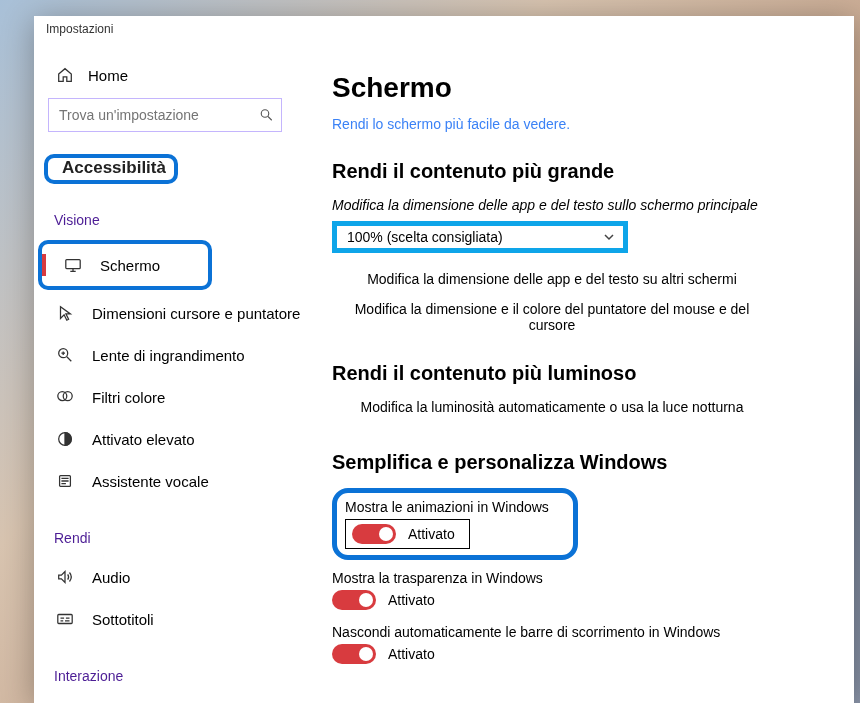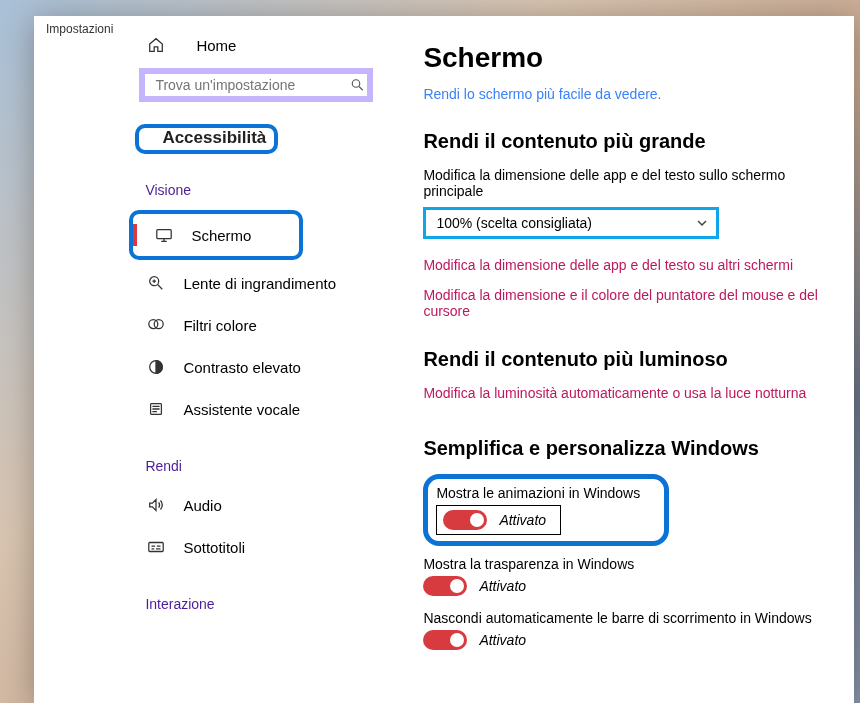--- a/index.html
+++ b/index.html
@@ -16,21 +16,21 @@
   }
   .window {
     position: absolute;
     top: 16px;
     left: 34px;
     width: 820px;
     height: 687px;
     background: #fff;
     box-shadow: 0 4px 30px rgba(0,0,0,.3);
     display: flex;
-    flex-direction: row;
+    flex-direction: column;
   }
   .titlebar {
     height: 30px;
     padding: 6px 12px 0 12px;
     font-size: 12px;
     color: #333;
     background: #fff;
   }
   .content {
     display: flex;
@@ -38,31 +38,31 @@
     min-height: 0;
   }
   .sidebar {
     width: 298px;
     padding: 14px 0 0 0;
     overflow: hidden;
   }
   .home-row {
     display: flex;
     align-items: center;
-    gap: 31px;
+    gap: 14px;
     padding: 6px 18px 14px 22px;
     font-size: 15px;
   }
   .search-wrap {
     padding: 0 14px 10px 14px;
   }
   .search {
     width: 234px;
     height: 34px;
-    border: 6px solid #c4b5fd;
+    border: 1px solid #c4b5fd;
     background: #fff;
     padding: 0 30px 0 10px;
     font-size: 14px;
     font-family: inherit;
     position: relative;
   }
   .search-box { position: relative; width: 234px; }
   .search-icon-in {
     position: absolute;
     right: 8px;
@@ -70,21 +70,21 @@
     transform: translateY(-50%);
     pointer-events: none;
   }
   .highlight-ring {
     border: 4px solid #0b72d6;
     border-radius: 10px;
     display: inline-block;
   }
   .ring-section-header {
     margin: 12px 0 0 10px;
-    padding: 0 8px 2px 23px;
+    padding: 0 8px 2px 14px;
   }
   .cat-label {
     font-size: 14px;
     color: #4c1d95;
     padding: 28px 18px 10px 20px;
   }
   .nav-item {
     display: flex;
     align-items: center;
     gap: 18px;
@@ -134,34 +134,35 @@
   .sec-sublabel {
     font-size: 14px;
     margin-bottom: 4px;
   }
   .dropdown {
     display: inline-flex;
     align-items: center;
     justify-content: space-between;
     width: 296px;
     height: 32px;
-    border: 3px solid #0ea5e9;
+    border: 5px solid #0ea5e9;
     padding: 0 8px 0 10px;
     font-size: 14px;
     background: #fff;
     cursor: pointer;
     margin-bottom: 18px;
   }
   .link {
-    color: #be185d;
+    color: #000000;
     font-size: 14px;
     cursor: pointer;
     display: block;
     margin-bottom: 14px;
     max-width: 440px;
+    text-align: center;
   }
   .toggle-block { margin-bottom: 14px; }
   .toggle-row {
     display: flex;
     align-items: center;
     gap: 12px;
     margin-top: 4px;
   }
   .toggle {
     width: 44px;
@@ -174,21 +175,21 @@
   .toggle::after {
     content: "";
     position: absolute;
     right: 3px;
     top: 3px;
     width: 14px;
     height: 14px;
     background: #fff;
     border-radius: 50%;
   }
-  .toggle-label { font-size: 14px; font-style: italic; }
+  .toggle-label { font-size: 14px; }
   .boxed {
     border: 1px solid #000;
     display: inline-flex;
     align-items: center;
     gap: 12px;
     padding: 4px 14px 4px 6px;
   }
   .highlight-anim {
     border: 5px solid #0b72d6;
     border-radius: 16px;
@@ -239,20 +240,28 @@
           <span class="nav-icon">
             <svg viewBox="0 0 20 20" width="18" height="18" fill="none" stroke="currentColor" stroke-width="1.4">
               <rect x="2" y="4" width="16" height="10" rx="1"></rect>
                 <path d="M7 17 H13 M10 14 V17"></path>
             </svg>
           </span>
           <span>Schermo</span>
         </div>
       </div>
 
+      <div class="nav-item">
+        <span class="nav-icon">
+          <svg viewBox="0 0 20 20" width="18" height="18" fill="none" stroke="currentColor" stroke-width="1.4">
+            <path d="M5 3 L5 16 L9 12 L12 18 L14 17 L11 11 L16 11 Z"></path>
+          </svg>
+        </span>
+        <span>Dimensioni cursore e puntatore</span>
+      </div>
 
       <div class="nav-item">
         <span class="nav-icon">
           <svg viewBox="0 0 20 20" width="18" height="18" fill="none" stroke="currentColor" stroke-width="1.4">
             <circle cx="8" cy="8" r="5"></circle>
               <path d="M12 12 L17 17 M6 8 H10 M8 6 V10"></path>
           </svg>
         </span>
         <span>Lente di ingrandimento</span>
       </div>
@@ -267,21 +276,21 @@
         <span>Filtri colore</span>
       </div>
 
       <div class="nav-item">
         <span class="nav-icon">
           <svg viewBox="0 0 20 20" width="18" height="18" stroke="currentColor" stroke-width="1.4" fill="none">
             <circle cx="10" cy="10" r="7"></circle>
               <path d="M10 3 A7 7 0 0 1 10 17 Z" fill="currentColor"></path>
           </svg>
         </span>
-        <span>Contrasto elevato</span>
+        <span>Attivato elevato</span>
       </div>
 
       <div class="nav-item">
         <span class="nav-icon">
           <svg viewBox="0 0 20 20" width="18" height="18" fill="none" stroke="currentColor" stroke-width="1.4">
             <rect x="4" y="4" width="12" height="12" rx="1"></rect>
               <path d="M6 7 H14 M6 10 H14 M6 13 H11"></path>
           </svg>
         </span>
         <span>Assistente vocale</span>
@@ -310,21 +319,21 @@
       </div>
 
       <div class="cat-label">Interazione</div>
     </div>
 
     <div class="main">
       <div class="page-title">Schermo</div>
       <div class="subtitle">Rendi lo schermo più facile da vedere.</div>
 
       <h2 class="section">Rendi il contenuto più grande</h2>
-      <div class="sec-label" style="max-width:430px;">Modifica la dimensione delle app e del testo sullo schermo principale</div>
+      <div class="sec-label" style="max-width:430px;font-style:italic;">Modifica la dimensione delle app e del testo sullo schermo principale</div>
 
       <div class="dropdown">
         <span>100% (scelta consigliata)</span>
         <span>
           <svg viewBox="0 0 12 12" width="12" height="12" fill="none" stroke="#444" stroke-width="1.5">
               <path d="M2 4 L6 8 L10 4"></path>
             </svg>
         </span>
       </div>
 

